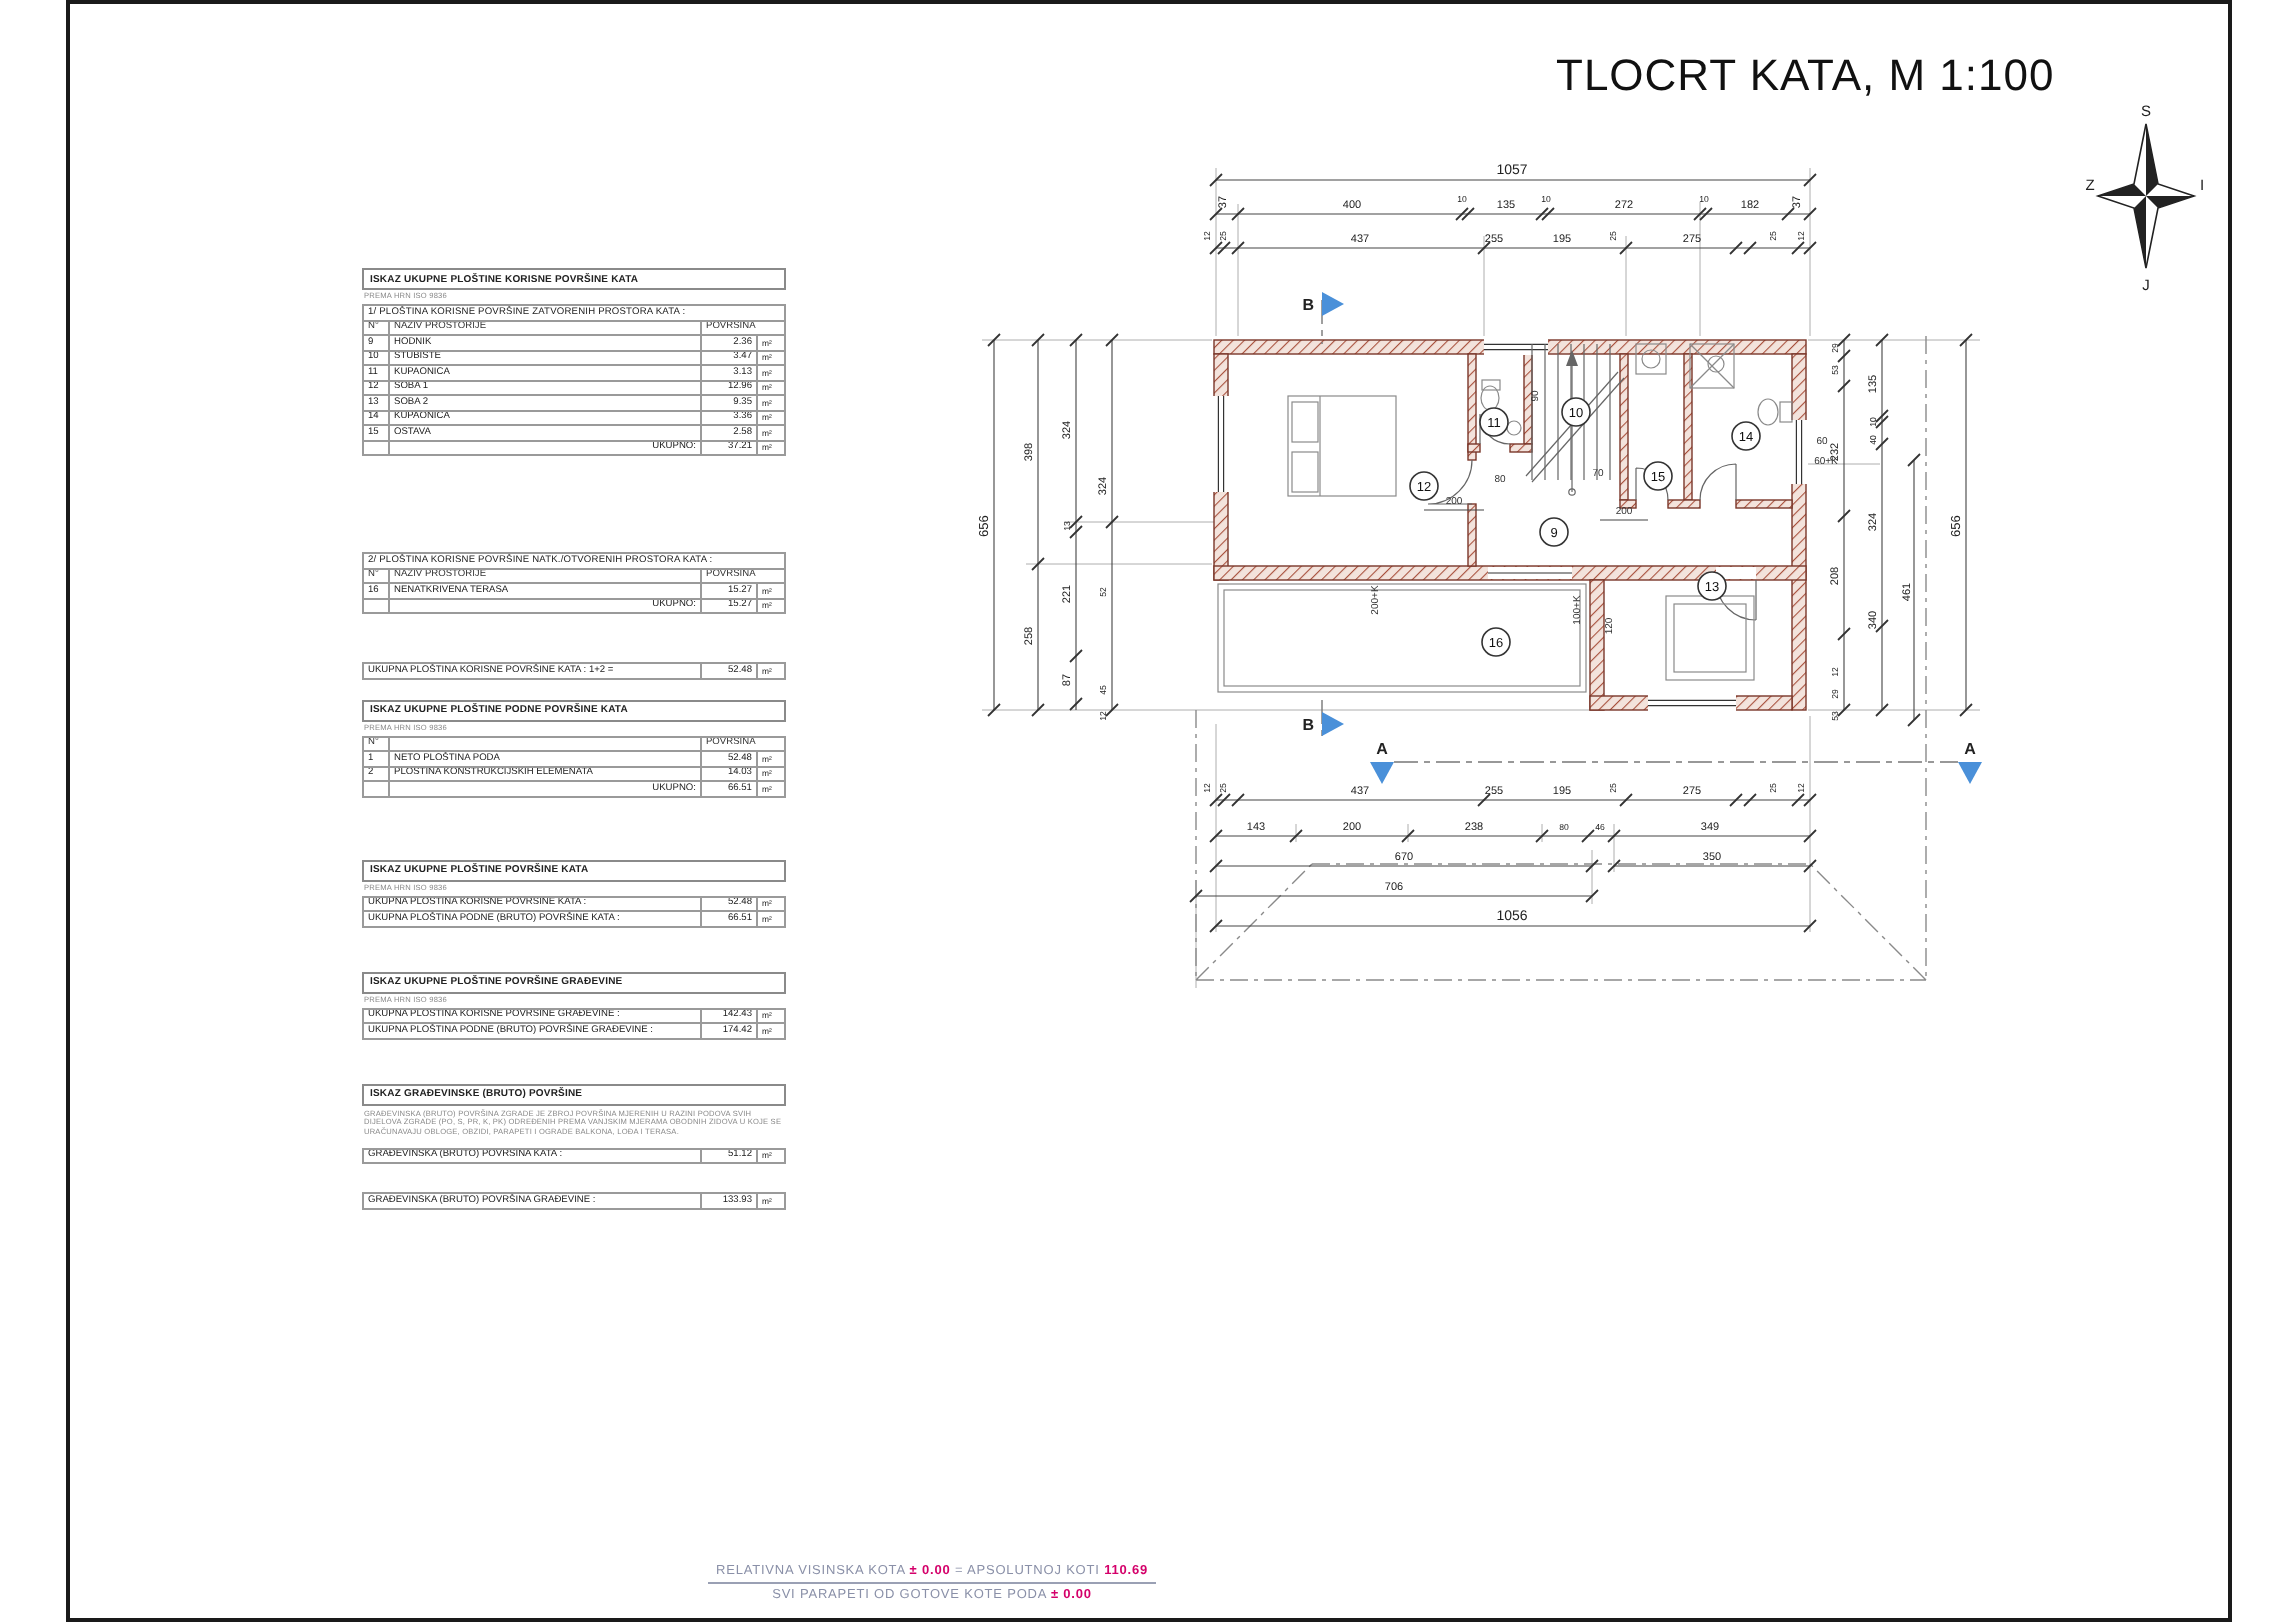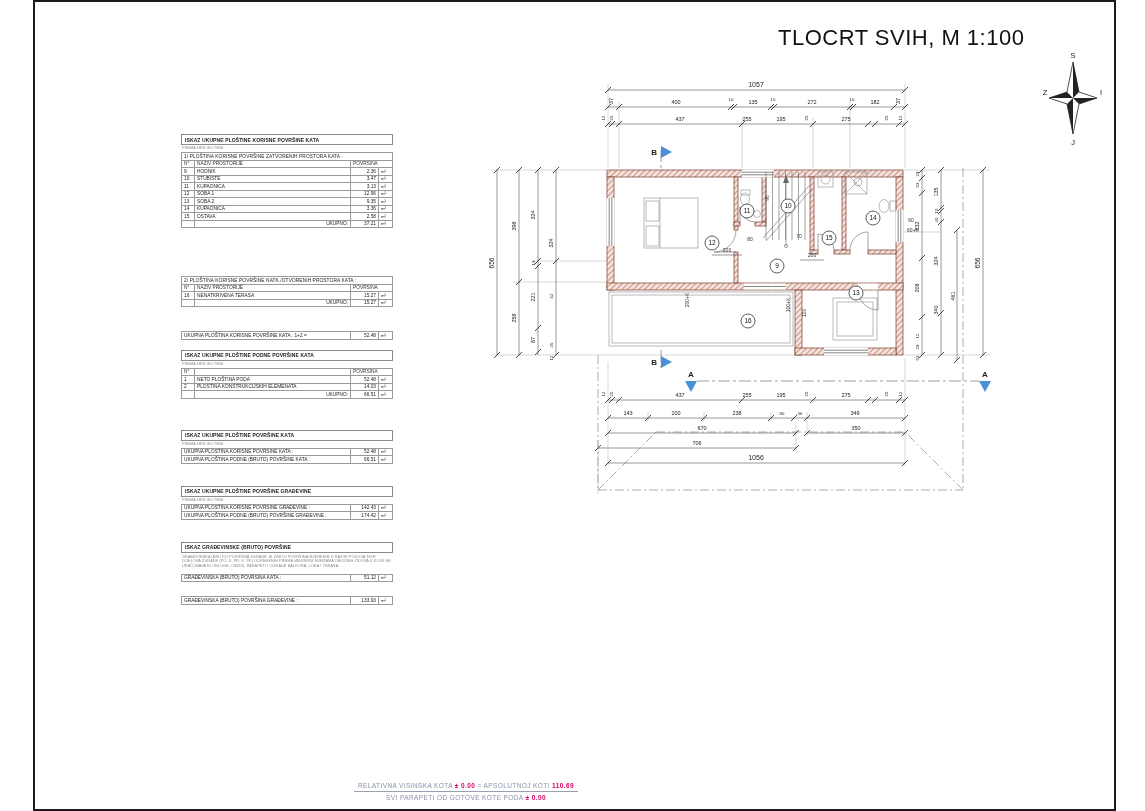--- a/index.html
+++ b/index.html
@@ -47,21 +47,21 @@
   .dim7 { font-size:7px; }
   .idim { font-size:5px; fill:#333; text-anchor:middle; }
   .roomnum { font-size:6.5px; fill:#111; text-anchor:middle; }
   .seclab { font-size:8px; font-weight:bold; fill:#222; }
   .complet { font-size:7.5px; fill:#222; text-anchor:middle; }
 </style>
 </head>
 <body>
 
 <div class="frame"></div>
-<div class="title">TLOCRT SVIH, M 1:100</div>
+<div class="title">TLOCRT KATA, M 1:100</div>
 
 <svg class="plan-svg" width="1145" height="811" viewBox="0 0 1145 811">
   <defs>
     <pattern id="wh" width="4" height="4" patternUnits="userSpaceOnUse" patternTransform="rotate(45)">
       <rect width="4" height="4" fill="#f3e3dc"></rect>
       <line x1="0" y1="0" x2="0" y2="4" stroke="#a8503c" stroke-width="1.1"></line>
     </pattern>
     <g id="tk">
         <line x1="-3" y1="3" x2="3" y2="-3" stroke="#333" stroke-width=".9"></line>
       </g>

